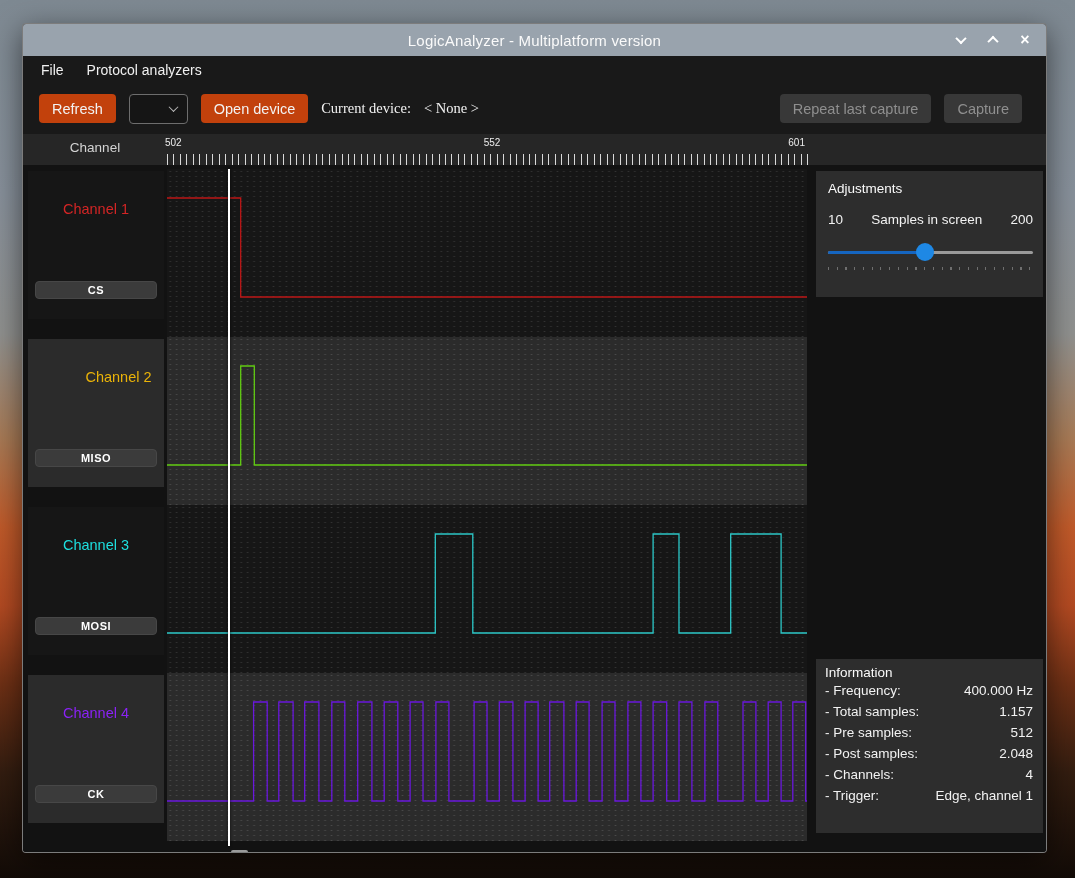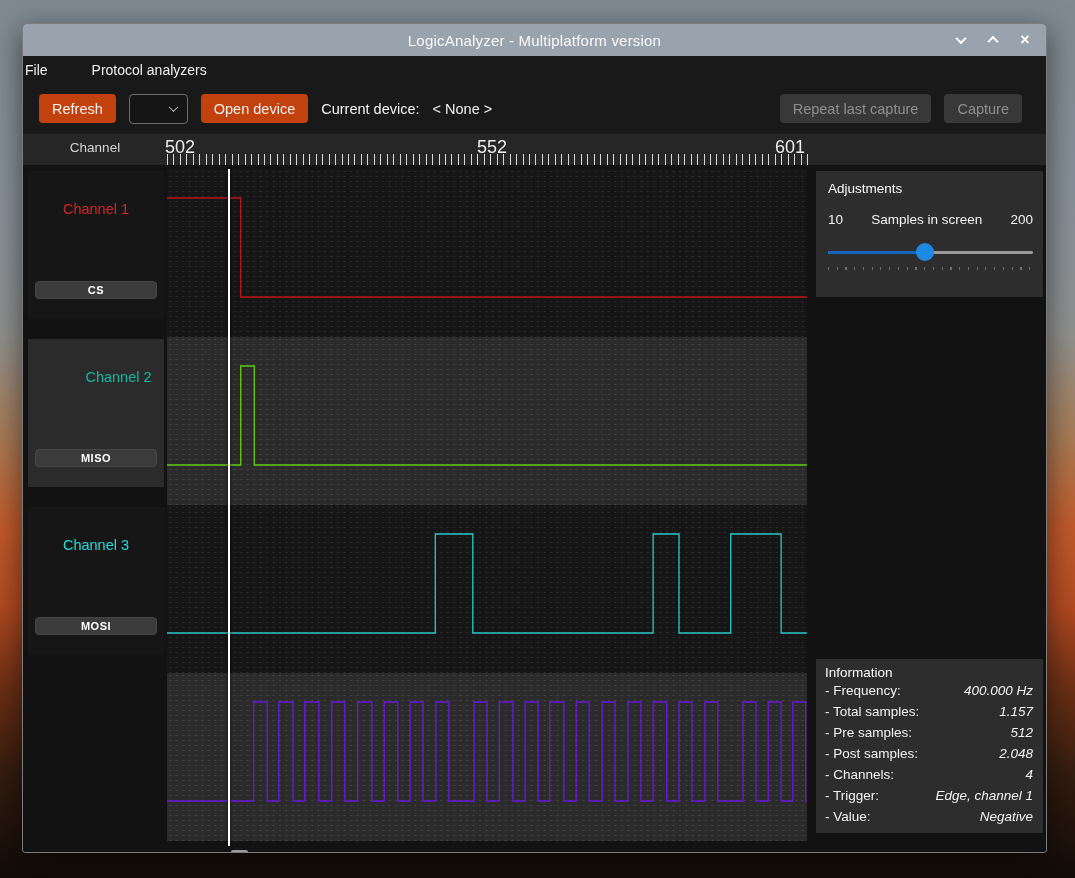--- a/index.html
+++ b/index.html
@@ -22,37 +22,37 @@
     display:flex; align-items:center; justify-content:center; }
   .titlebar .title { color:#fafafa; font-size:15px; letter-spacing:.2px; }
   .win-controls { position:absolute; right:12px; top:0; height:32px; display:flex; align-items:center; gap:14px; }
   .win-btn { width:18px; height:18px; display:flex; align-items:center; justify-content:center; cursor:default; }
   .chev { width:8px; height:8px; border-right:2px solid #fff; border-bottom:2px solid #fff; }
   .chev.down { transform:rotate(45deg) translate(-1px,-1px); }
   .chev.up   { transform:rotate(-135deg) translate(-1px,-1px); }
   .x-glyph { color:#fff; font-size:16px; font-weight:bold; line-height:1; }
   
   .menubar { position:absolute; left:0; top:32px; right:0; height:27px; background:#191919;
-    display:flex; align-items:center; padding-left:2px; gap:44px; }
+    display:flex; align-items:center; padding-left:18px; gap:23px; }
   .menu-item { color:#f0f0f0; font-size:14px; }
   .toolbar { position:absolute; left:0; top:59px; right:0; height:51px; background:#191919;
     display:flex; align-items:center; padding:0 24px 0 16px; gap:13px; }
   .btn { background:#c2410c; color:#f2f2f2; font-size:14.5px; border:none; border-radius:4px;
     padding:0 13px; height:29px; display:flex; align-items:center; }
   .btn.disabled { color:#8f8f8f; background:#383838; }
   .combo { width:59px; height:30px; background:#151515; border:1px solid #6d6d6d; border-radius:4px;
     display:flex; align-items:center; justify-content:flex-end; padding-right:10px; }
   .combo .chev { border-color:#b9b9b9; border-width:1.5px; width:7px; height:7px; }
-  .tb-label { color:#f2f2f2; font-size:14.5px; }
+  .tb-label { color:#f2f2f2; font-size:14.5px;font-family:Liberation Serif, serif; }
   .tb-gap { margin-left:auto; display:flex; gap:13px; }
   
   .ruler { position:absolute; left:0; top:110px; right:0; height:31px; background:#262626; }
   .ruler .channels-label { position:absolute; left:0; top:6px; width:144px; text-align:center;
     color:#d4d4d4; font-size:13.5px; }
-  .ruler-num { position:absolute; top:3px; color:#ececec; font-size:18px; font-weight:500; }
+  .ruler-num { position:absolute; top:3px; color:#ececec; font-size:10px; font-weight:500; }
   .ruler-num.n0 { left:142px; }
   .ruler-num.n1 { left:447px; width:44px; text-align:center; }
   .ruler-num.n2 { right:241px; }
   .ruler-ticks { position:absolute; left:144px; bottom:0; width:641px; height:11px;
     background:repeating-linear-gradient(to right,#d9d9d9 0 1px,transparent 1px 6.4646px); }
   
   .main { position:absolute; left:0; top:141px; right:0; bottom:0; background:#121212; }
   .rows { position:absolute; left:0; top:4px; width:784px; }
   .ch-row { position:relative; height:168px; --band:#161616; --dot:rgba(255,255,255,.12); }
   .ch-row.light { --band:#2b2b2b; --dot:rgba(255,255,255,.14); }
@@ -80,21 +80,21 @@
   .adj-row .mid { flex:1; text-align:center; }
   .slider { position:relative; height:18px; margin-top:16px; }
   .slider-track { position:absolute; left:0; right:0; top:8px; height:3px; background:#9a9a9a; border-radius:2px; }
   .slider-fill { position:absolute; left:0; top:8px; height:3px; background:#1565c0; border-radius:2px; }
   .slider-thumb { position:absolute; top:0; width:18px; height:18px; border-radius:50%; background:#1e88e5; }
   .slider-ticks { height:3px; margin-top:6px;
     background:repeating-linear-gradient(to right,#6f6f6f 0 1px,transparent 1px 8.75px); }
   .information { top:635px; height:174px; padding:6px 10px 0 9px; }
   .info-row { display:flex; justify-content:space-between; height:21px; align-items:center; }
   .info-label { white-space:nowrap; }
-  .info-value { white-space:nowrap;font-style:italic; }
+  .info-value { white-space:nowrap; }
 </style>
 </head>
 <body>
 
 <div class="window">
 
   <div class="titlebar">
     <span class="title">LogicAnalyzer - Multiplatform version</span>
     <div class="win-controls">
       <div class="win-btn">
@@ -147,21 +147,21 @@
     </div>
     <div class="ch-wave">
       <svg viewBox="0 0 640 168">
         <path fill="none" stroke-width="1.3" d="M0 29 L73.7 29 L73.7 128 L640 128" stroke="#bd1717"></path>
       </svg>
     </div>
   </div>
         <div class="ch-row light">
     <div class="ch-side">
       <div class="ch-block">
-        <span class="ch-label" style="color: #14b8a6; padding-left: 45px;">Channel 2</span>
+        <span class="ch-label" style="color: #eab308; padding-left: 45px;">Channel 2</span>
         <input class="ch-name-input" value="MISO" style="">
       </div>
     </div>
     <div class="ch-wave">
       <svg viewBox="0 0 640 168">
         <path fill="none" stroke-width="1.3" d="M0 128 L73.7 128 L73.7 29 L87.3 29 L87.3 128 L640 128" stroke="#62cc12"></path>
       </svg>
     </div>
   </div>
         <div class="ch-row">
@@ -171,20 +171,26 @@
         <input class="ch-name-input" value="MOSI" style="">
       </div>
     </div>
     <div class="ch-wave">
       <svg viewBox="0 0 640 168">
         <path fill="none" stroke-width="1.3" d="M0 128 L268.3 128 L268.3 29 L305.8 29 L305.8 128 L486.1 128 L486.1 29 L512.0 29 L512.0 128 L563.7 128 L563.7 29 L614.1 29 L614.1 128 L640 128" stroke="#2cc8c8"></path>
       </svg>
     </div>
   </div>
         <div class="ch-row light">
+    <div class="ch-side">
+      <div class="ch-block">
+        <span class="ch-label" style="color: rgb(138, 34, 245);">Channel 4</span>
+        <input class="ch-name-input" value="CK" style="">
+      </div>
+    </div>
     <div class="ch-wave">
       <svg viewBox="0 0 640 168">
         <path fill="none" stroke-width="1.3" d="M0 128 L86.6 128 L86.6 29 L100.2 29 L100.2 128 L111.8 128 L111.8 29 L126.1 29 L126.1 128 L137.7 128 L137.7 29 L151.9 29 L151.9 128 L164.8 128 L164.8 29 L177.8 29 L177.8 128 L190.7 128 L190.7 29 L204.9 29 L204.9 128 L217.2 128 L217.2 29 L230.8 29 L230.8 128 L243.1 128 L243.1 29 L256.0 29 L256.0 128 L268.9 128 L268.9 29 L281.9 29 L281.9 128 L307.1 128 L307.1 29 L320.0 29 L320.0 128 L332.3 128 L332.3 29 L345.9 29 L345.9 128 L358.1 128 L358.1 29 L371.1 29 L371.1 128 L382.7 128 L382.7 29 L396.9 29 L396.9 128 L409.2 128 L409.2 29 L422.1 29 L422.1 128 L435.1 128 L435.1 29 L448.0 29 L448.0 128 L460.9 128 L460.9 29 L473.9 29 L473.9 128 L486.1 128 L486.1 29 L499.7 29 L499.7 128 L512.0 128 L512.0 29 L524.9 29 L524.9 128 L537.9 128 L537.9 29 L550.8 29 L550.8 128 L576.0 128 L576.0 29 L588.9 29 L588.9 128 L601.2 128 L601.2 29 L614.1 29 L614.1 128 L625.8 128 L625.8 29 L638.7 29 L638.7 128 L640 128" stroke="#6a17dd"></path>
       </svg>
     </div>
   </div>
       </div>
     <div class="trigger-line" id="trigger" style="left: 205px;"></div>
     <div class="hscroll-thumb"></div>
 
@@ -223,20 +229,16 @@
     <span class="info-value">2.048</span>
   </div>
           <div class="info-row">
     <span class="info-label">- Channels:</span>
     <span class="info-value">4</span>
   </div>
           <div class="info-row">
     <span class="info-label">- Trigger:</span>
     <span class="info-value">Edge, channel 1</span>
   </div>
-          <div class="info-row">
-    <span class="info-label">- Value:</span>
-    <span class="info-value">Negative</span>
-  </div>
         </div>
     </div>
   </div>
 </div>
 
 </body></html>

